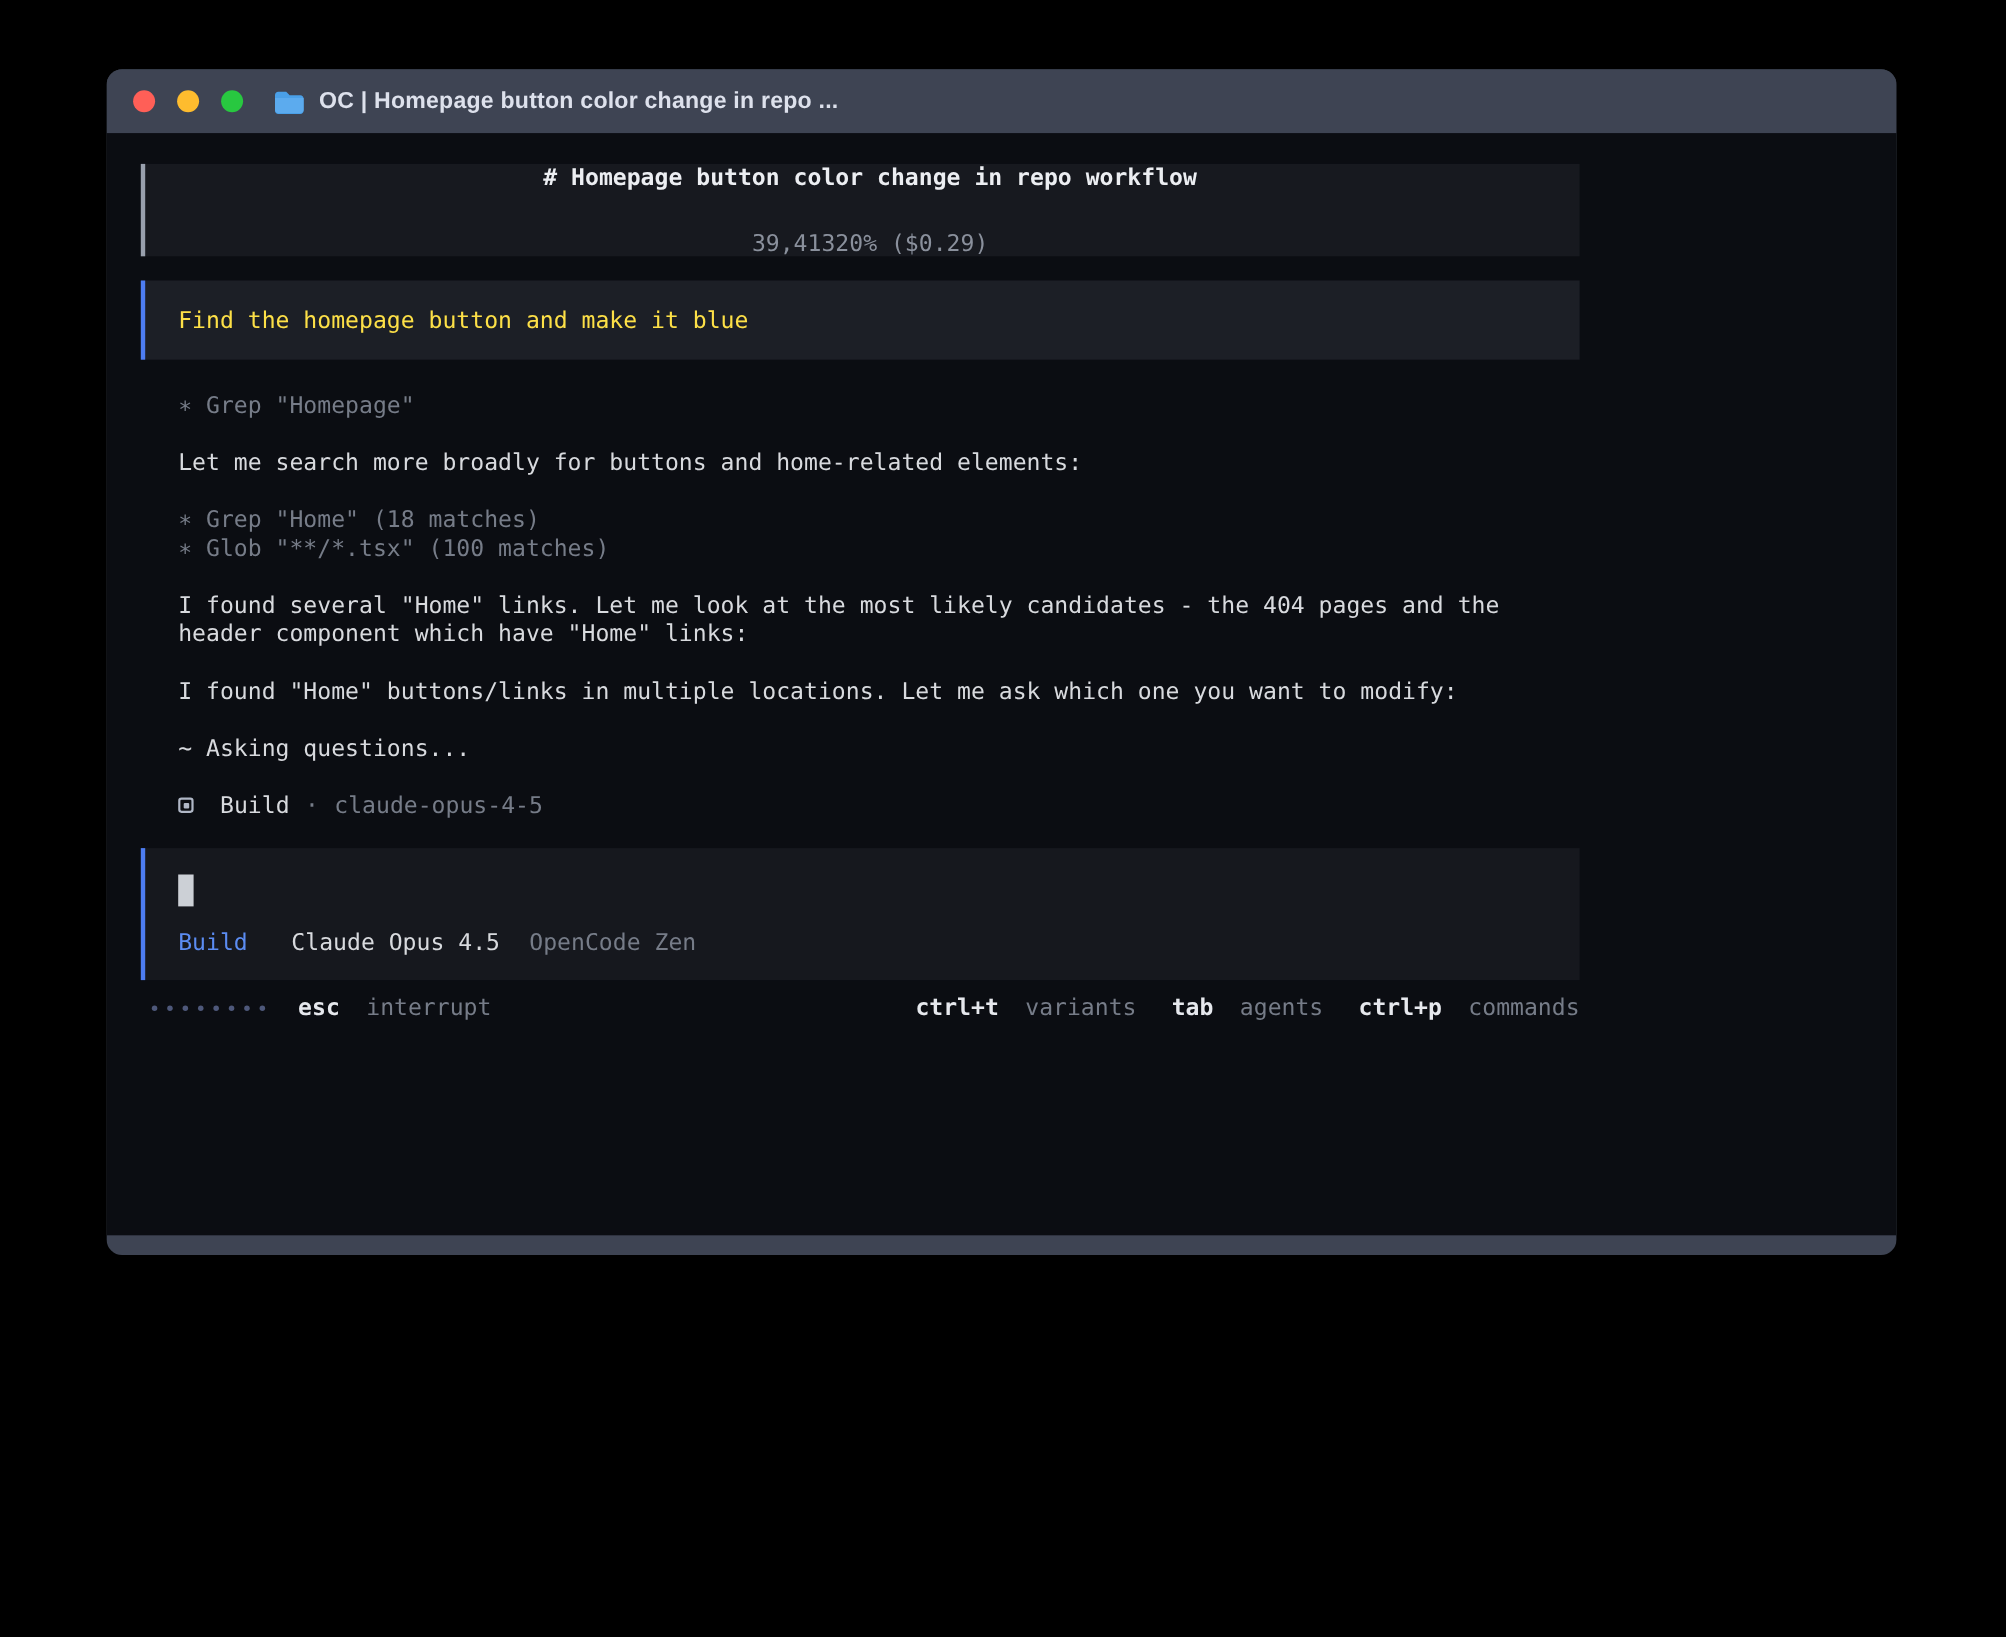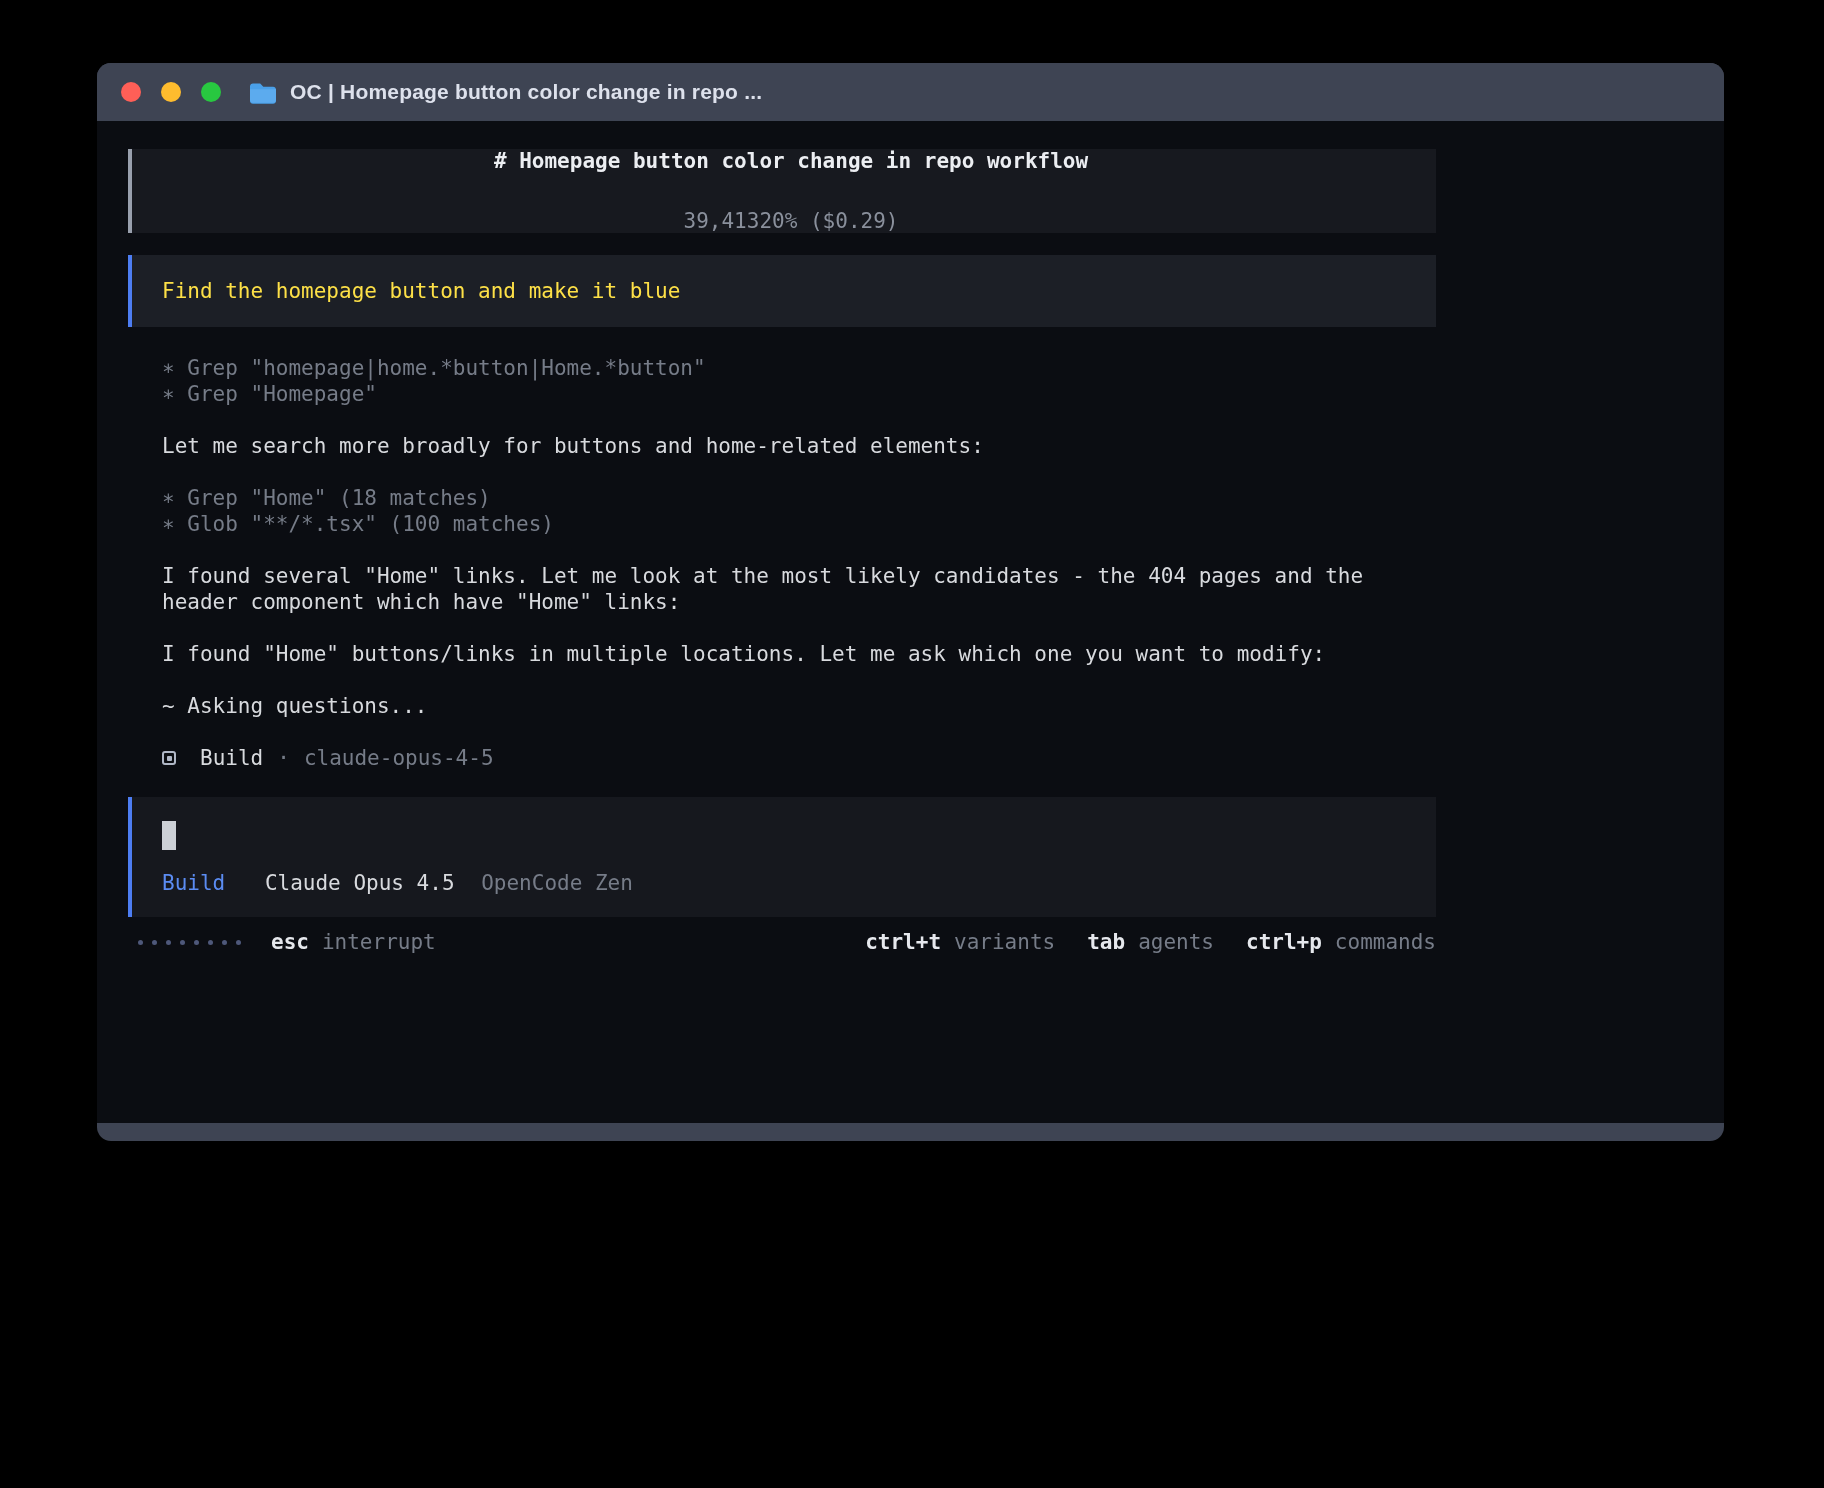--- a/index.html
+++ b/index.html
@@ -78,21 +78,21 @@
 
   .footer{
     margin-top:10px; height:30px; width:1308px;
     display:flex; align-items:center; justify-content:space-between;
     padding-left:10px;
   }
   .f-left{ display:flex; align-items:center; gap:30px; }
   .f-right{ display:flex; align-items:center; gap:32px; }
   .dots{ display:flex; align-items:center; gap:9px; }
   .dot{ width:5px; height:5px; border-radius:50%; background:#4e587a; }
-  .hint{ display:flex; align-items:center; gap:13px; white-space:nowrap; }
+  .hint{ display:flex; align-items:center; gap:24px; white-space:nowrap; }
   .key{ font-weight:700; color:#e6e8ed; }
 </style>
 </head>
 <body>
 
 <div class="window">
 
   <div class="titlebar">
     <div class="lights">
       <span class="light red"></span>
@@ -120,21 +120,20 @@
       </div>
 
       <div class="card user-card">
         <span>Find the homepage button and make it blue</span>
       </div>
 
       <div class="transcript">
 
 
         <div class="group">
-          <div class="line dim">∗ Grep "homepage|home.*button|Home.*button"</div>
           <div class="line dim">∗ Grep "Homepage"</div>
         </div>
 
         <div class="group">
           <div class="line fg">Let me search more broadly for buttons and home-related elements:</div>
         </div>
 
         <div class="group">
           <div class="line dim">∗ Grep "Home" (18 matches)</div>
           <div class="line dim">∗ Glob "**/*.tsx" (100 matches)</div>

